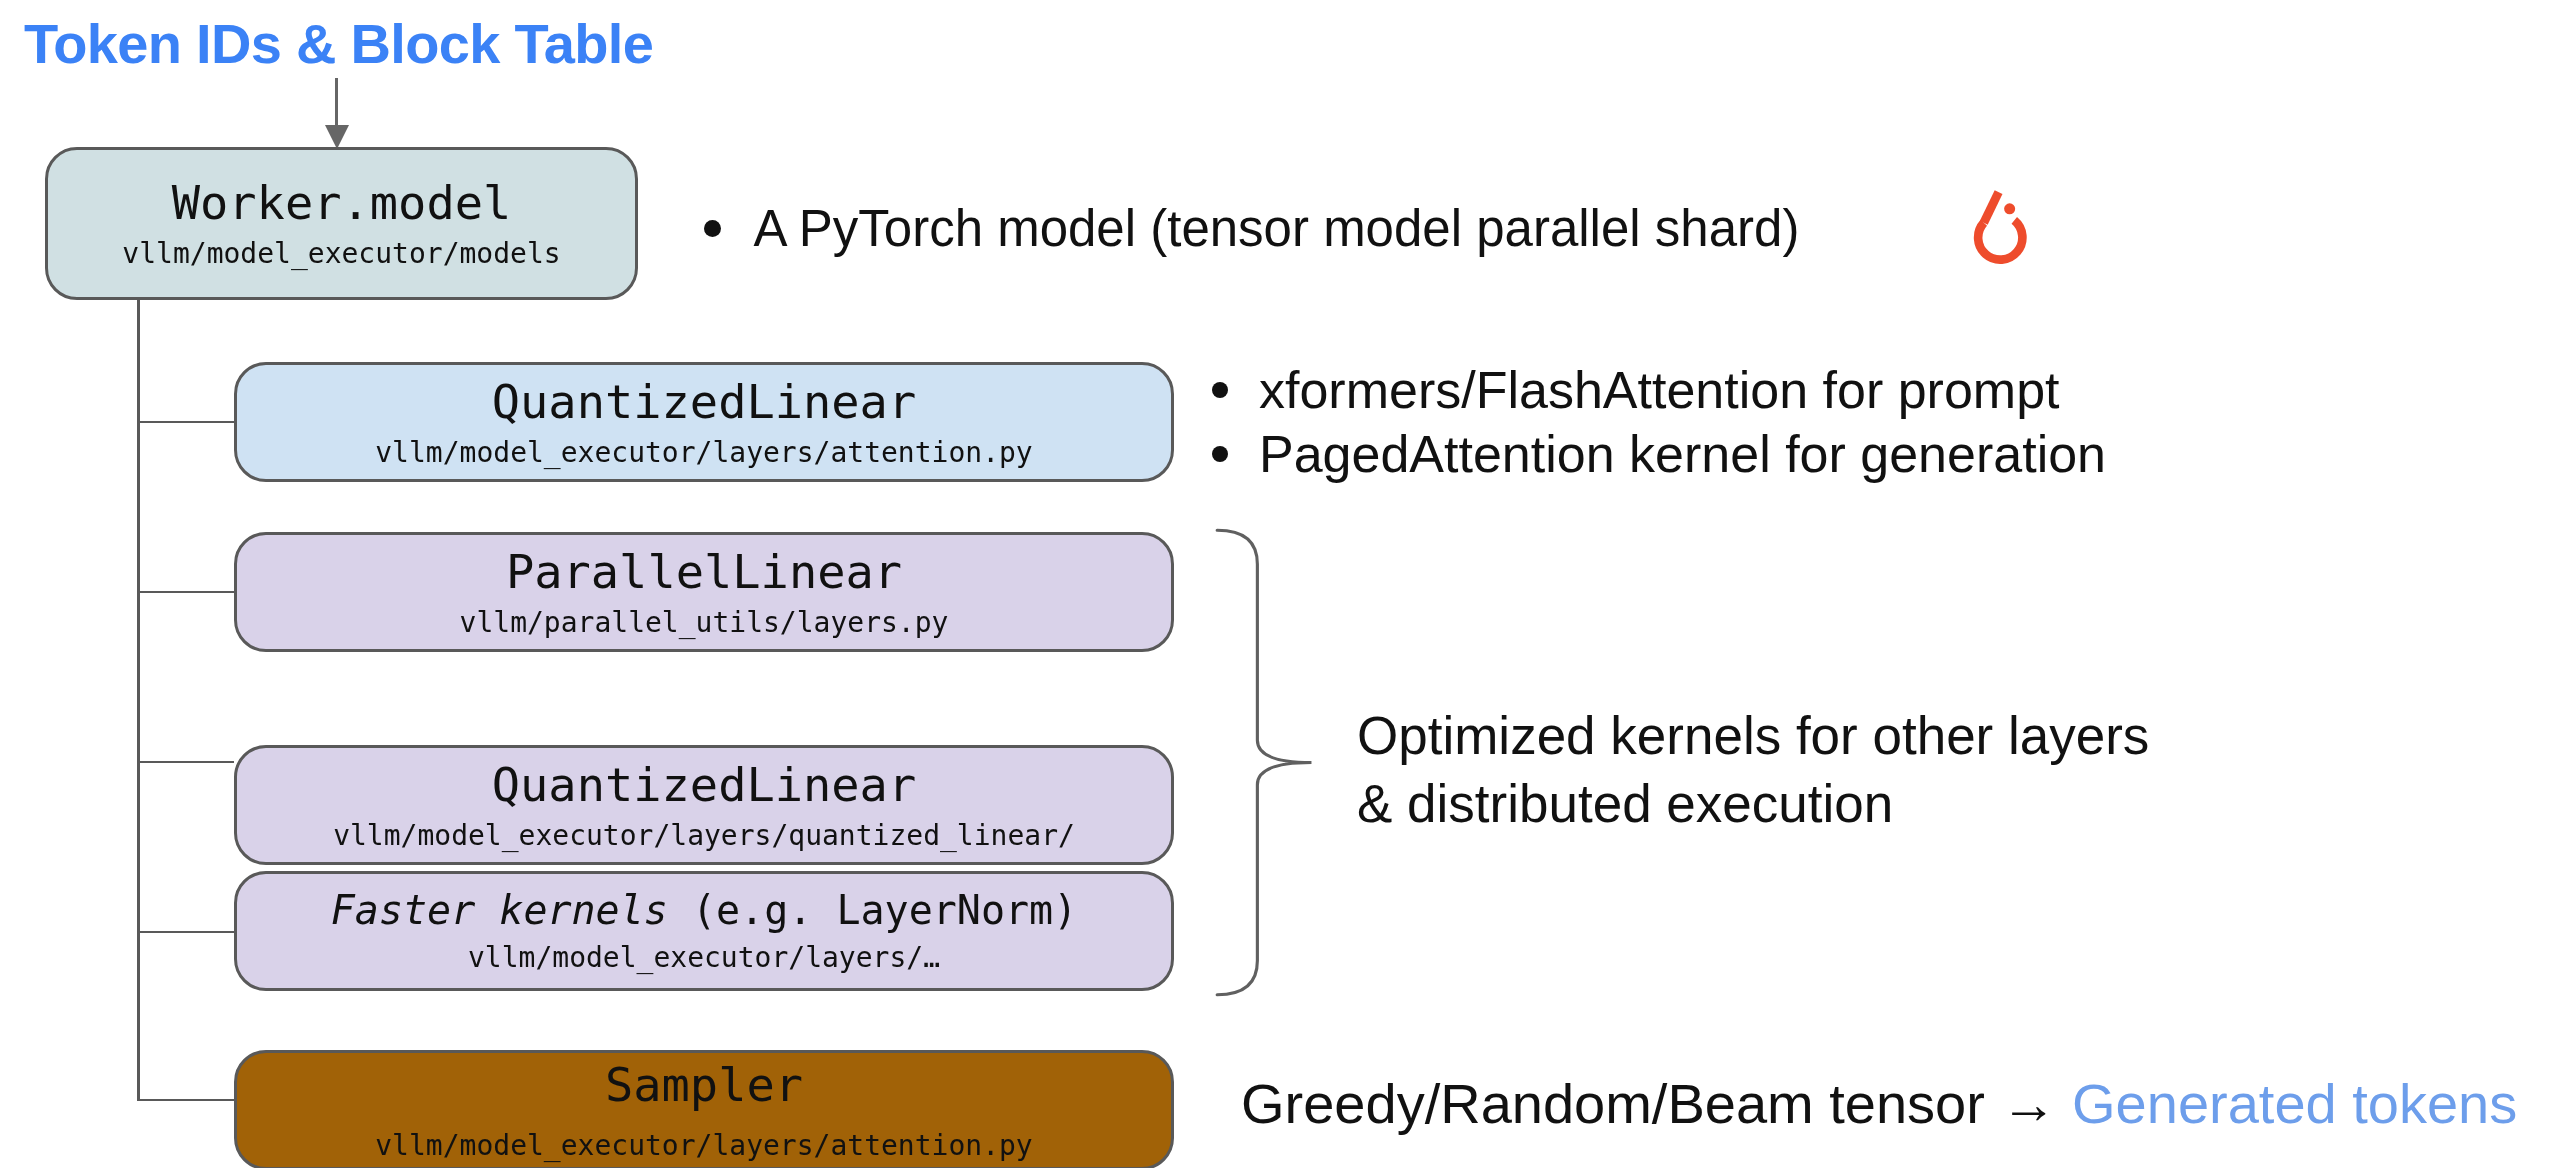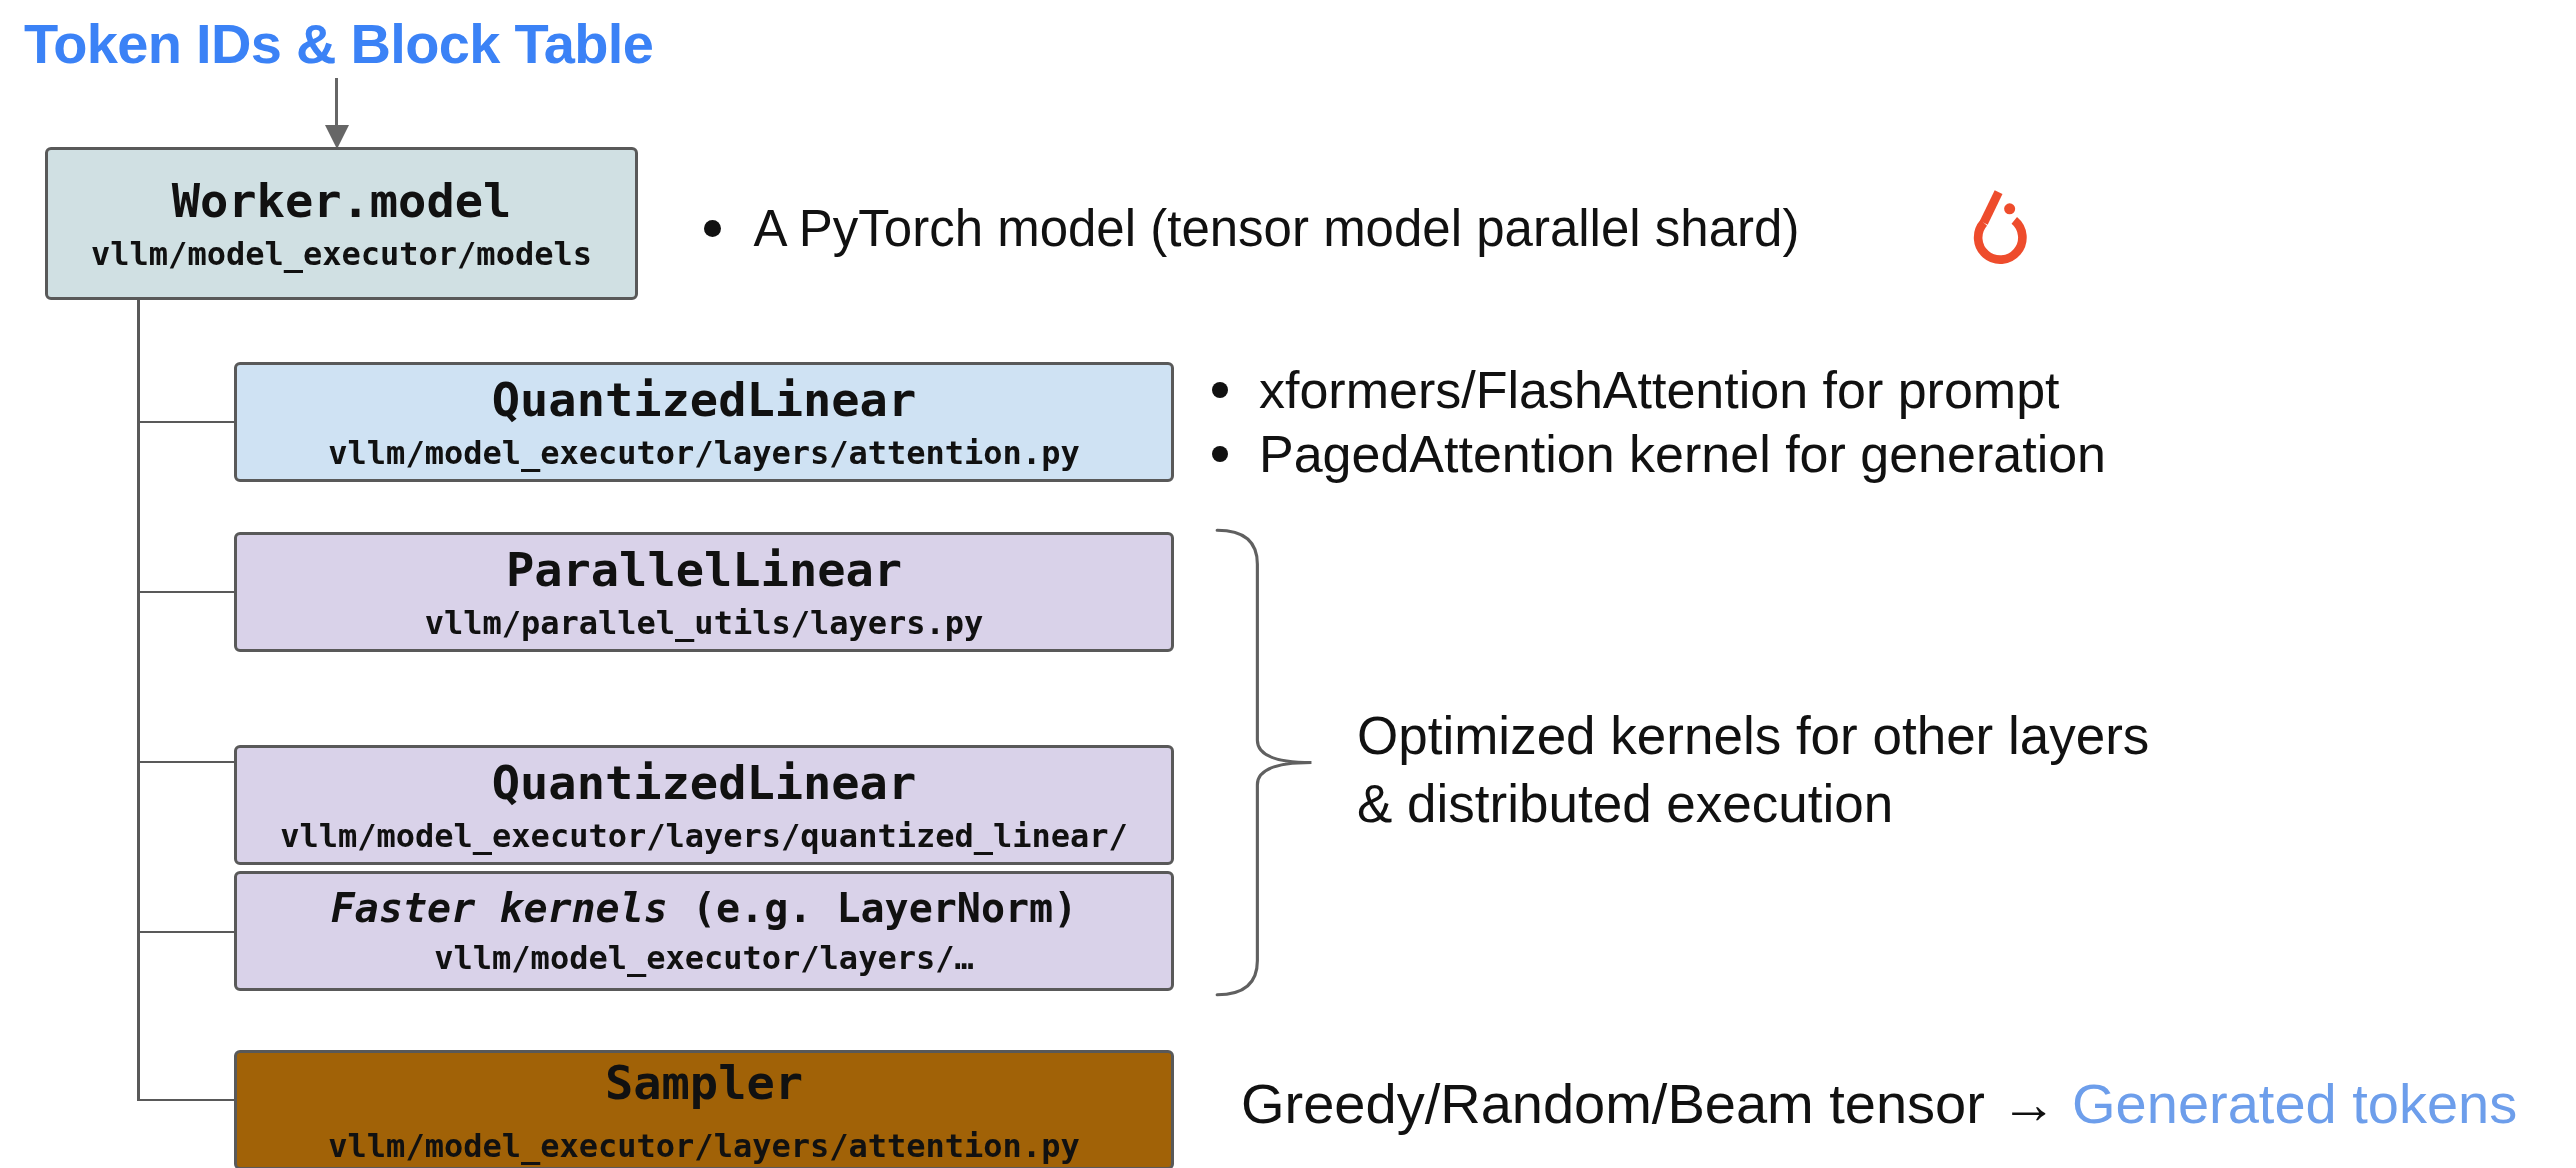--- a/index.html
+++ b/index.html
@@ -37,39 +37,38 @@
   .branch-1 { top: 421px; }
   .branch-2 { top: 591px; }
   .branch-3 { top: 761px; }
   .branch-4 { top: 931px; }
   .branch-5 { top: 1099px; }
 
   
   .node-box {
     box-sizing: border-box;
     border: 3.5px solid #595959;
-    border-radius: 6px;
+    border-radius: 32px;
     display: flex; flex-direction: column;
     align-items: center; justify-content: center;
     gap: 14px;
     text-align: center;
     font-family: "DejaVu Sans Mono", monospace;
-    font-weight: bold;
   }
   .root-box { left: 45px; top: 147px; width: 593px; height: 153px; background: #D0E0E3; }
   .child-box { left: 234px; width: 940px; height: 120px; background: #D9D2E9; }
   .box-paged    { top: 362px;  background: #CFE2F3; }
   .box-parallel { top: 532px; }
   .box-quant    { top: 701px; margin-top: 44px; }
   .box-faster   { top: 871px; }
   .box-sampler  { top: 1050px; background: #a16207; gap: 24px; }
 
   .box-title    { font-size: 47px; line-height: 1; color: #111; white-space: nowrap; }
   .box-title-sm { font-size: 40px; line-height: 1; color: #111; white-space: nowrap; }
-  .box-path     { font-size: 32px; line-height: 1; color: #111; white-space: nowrap; }
+  .box-path     { font-size: 28px; line-height: 1; color: #111; white-space: nowrap; }
   .t-italic { font-style: italic; }
 
   
   .bullet-row { display: flex; align-items: center; white-space: nowrap; }
   .dot {
     width: 17.4px; height: 17.4px; border-radius: 50%;
     background: #111111; flex: 0 0 auto;
   }
   .root-bullet { left: 704px; top: 199px; font-size: 51px; }
   .root-bullet .dot { margin-right: 32px; }

